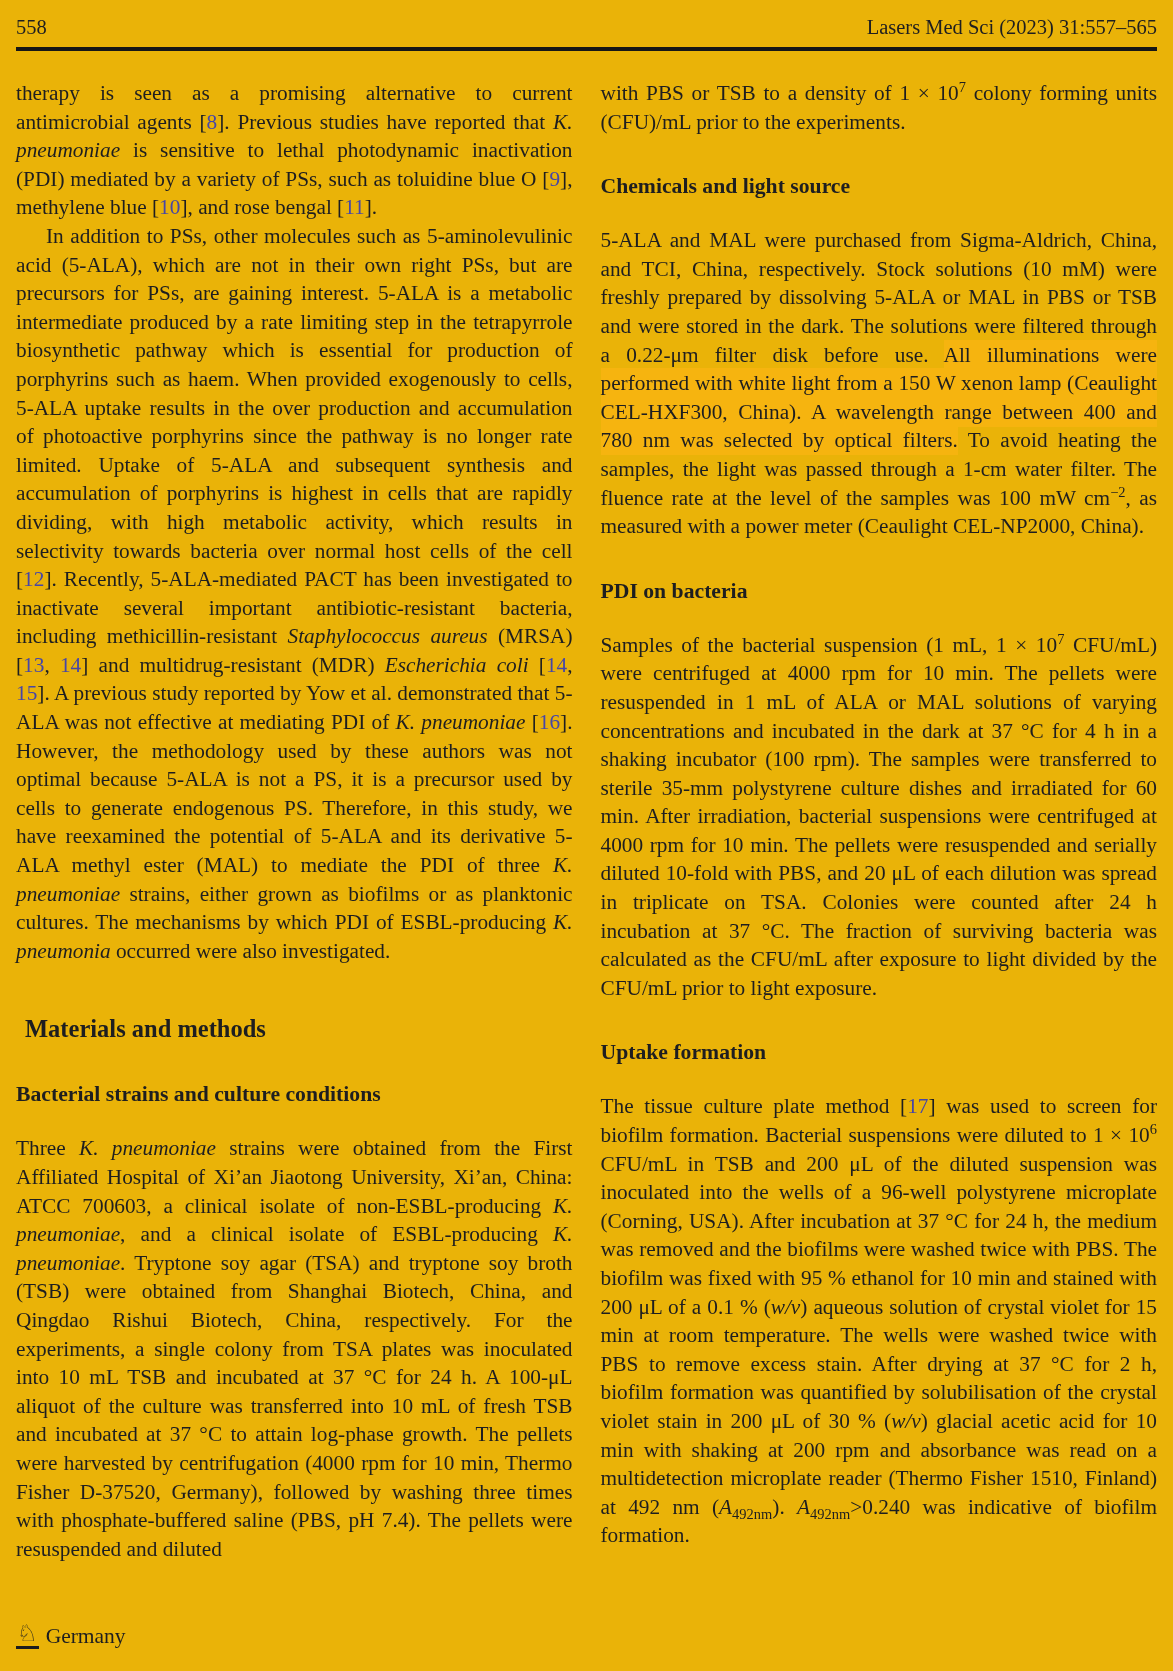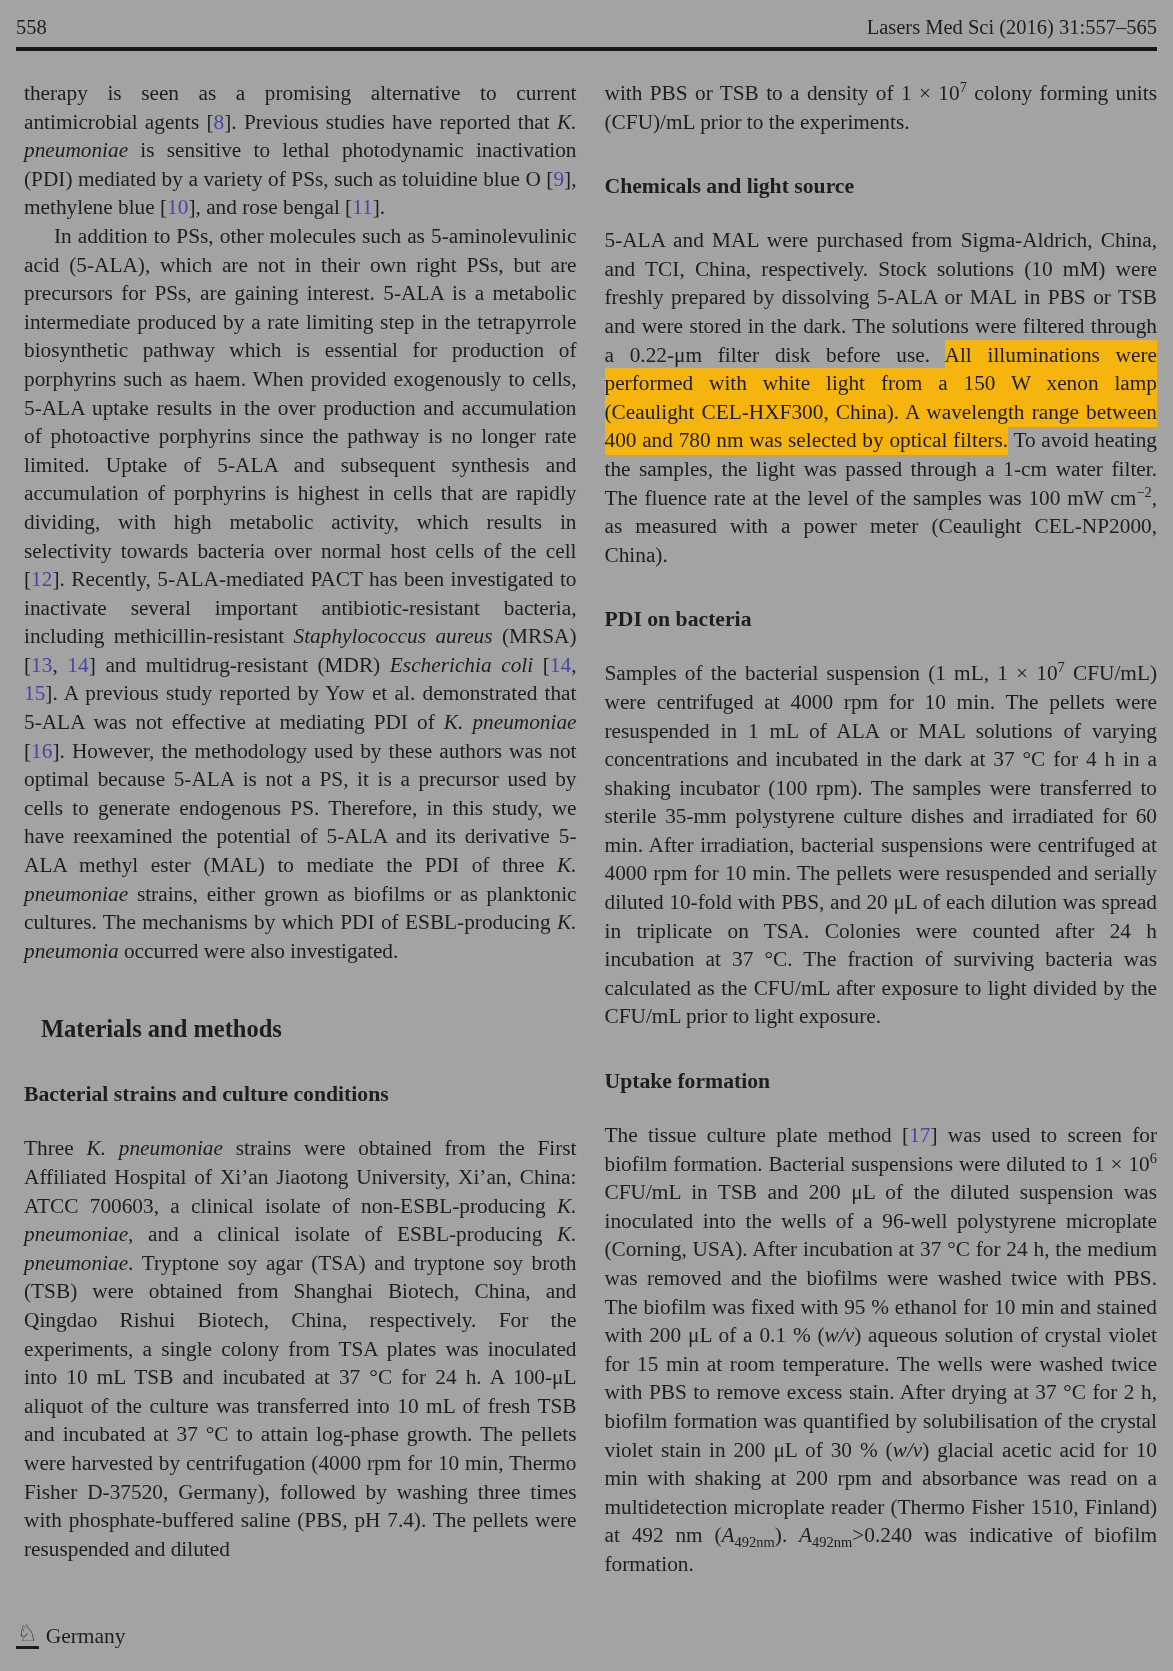--- a/index.html
+++ b/index.html
@@ -1,55 +1,55 @@
 <!DOCTYPE html>
 <html style="--text: #1e1e20; --citation-link: #4646A8; --highlight: #F6B40F; --rule: #161616;"><head>
 <meta charset="utf-8">
 <style>
   html, body { margin: 0; padding: 0; background: #ffffff; }
   .page {
     position: relative;
     width: 1173px;
     height: 1671px;
     overflow: hidden;
-    background: #a3a3a3;
+    background: #eab308;
     color: var(--text, #1e1e20);
     font-family: "Liberation Serif", "DejaVu Serif", serif;
     box-sizing: border-box;
   }
   .page-header {
     display: flex;
     justify-content: space-between;
     align-items: baseline;
     padding: 16px 16px 6px 16px;
     font-size: 20.5px;
   }
   .header-rule {
     margin: 2px 16px 0 16px;
     border-top: 4.5px solid var(--rule, #161616);
   }
   .columns {
     display: grid;
     grid-template-columns: 1fr 1fr;
     column-gap: 28px;
-    padding: 28px 16px 0 24px;
+    padding: 28px 16px 0 16px;
   }
   .col { min-width: 0; }
   .body-text {
     margin: 0;
     font-size: 21.3px;
     line-height: 28.6px;
     text-align: justify;
   }
   .indent { text-indent: 30px; }
   .after-heading { margin-top: 26px; }
   h1.section-heading {
     font-size: 24.5px;
     line-height: 31px;
-    margin: 48px 0 0 17px;
+    margin: 48px 0 0 9px;
     font-weight: 700;
   }
   h2.subsection-heading {
     font-size: 21.7px;
     line-height: 28px;
     margin: 36px 0 0 0;
     font-weight: 700;
     font-family: Liberation Serif, serif;
   }
   sup { font-size: 0.68em; line-height: 0; vertical-align: super; }
@@ -79,21 +79,21 @@
     padding: 0 1px 1px 1px;
   }
 </style>
 </head>
 <body>
 
 <div class="page">
 
   <div class="page-header">
     <span>558</span>
-    <span>Lasers Med Sci (2016) 31:557–565</span>
+    <span>Lasers Med Sci (2023) 31:557–565</span>
   </div>
   <div class="header-rule"></div>
 
   <div class="columns">
 
     <div class="col">
       <p class="body-text"><span>therapy is seen as a promising alternative to current antimicrobial agents [</span><span class="s-c">8</span><span>]. Previous studies have reported that </span><span class="s-i">K. pneumoniae</span><span> is sensitive to lethal photodynamic inactivation (PDI) mediated by a variety of PSs, such as toluidine blue O [</span><span class="s-c">9</span><span>], methylene blue [</span><span class="s-c">10</span><span>], and rose bengal [</span><span class="s-c">11</span><span>].</span></p>
       <p class="body-text indent"><span>In addition to PSs, other molecules such as 5-aminolevulinic acid (5-ALA), which are not in their own right PSs, but are precursors for PSs, are gaining interest. 5-ALA is a metabolic intermediate produced by a rate limiting step in the tetrapyrrole biosynthetic pathway which is essential for production of porphyrins such as haem. When provided exogenously to cells, 5-ALA uptake results in the over production and accumulation of photoactive porphyrins since the pathway is no longer rate limited. Uptake of 5-ALA and subsequent synthesis and accumulation of porphyrins is highest in cells that are rapidly dividing, with high metabolic activity, which results in selectivity towards bacteria over normal host cells of the cell [</span><span class="s-c">12</span><span>]. Recently, 5-ALA-mediated PACT has been investigated to inactivate several important antibiotic-resistant bacteria, including methicillin-resistant </span><span class="s-i">Staphylococcus aureus</span><span> (MRSA) [</span><span class="s-c">13</span><span>, </span><span class="s-c">14</span><span>] and multidrug-resistant (MDR) </span><span class="s-i">Escherichia coli</span><span> [</span><span class="s-c">14</span><span>, </span><span class="s-c">15</span><span>]. A previous study reported by Yow et al. demonstrated that 5-ALA was not effective at mediating PDI of </span><span class="s-i">K. pneumoniae</span><span> [</span><span class="s-c">16</span><span>]. However, the methodology used by these authors was not optimal because 5-ALA is not a PS, it is a precursor used by cells to generate endogenous PS. Therefore, in this study, we have reexamined the potential of 5-ALA and its derivative 5-ALA methyl ester (MAL) to mediate the PDI of three </span><span class="s-i">K. pneumoniae</span><span> strains, either grown as biofilms or as planktonic cultures. The mechanisms by which PDI of ESBL-producing </span><span class="s-i">K. pneumonia</span><span> occurred were also investigated.</span></p>
       <h1 class="section-heading">Materials and methods</h1>
       <h2 class="subsection-heading">Bacterial strains and culture conditions</h2>

